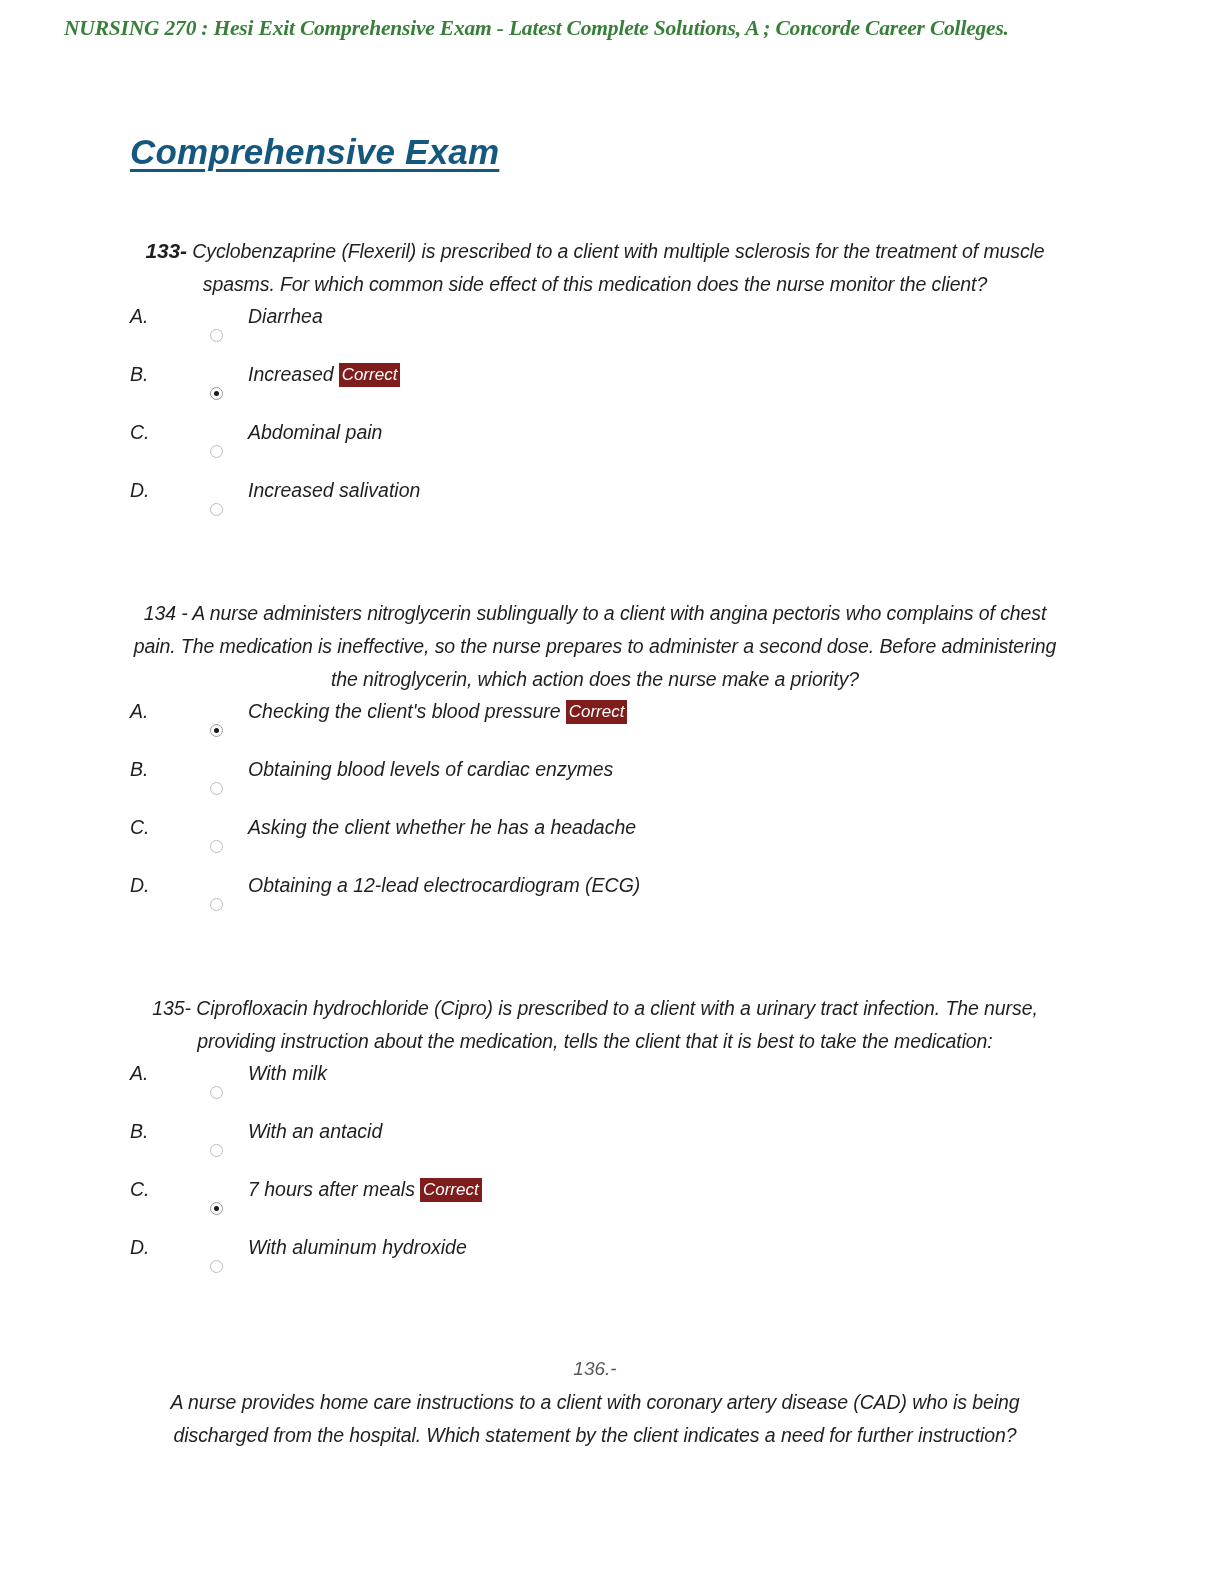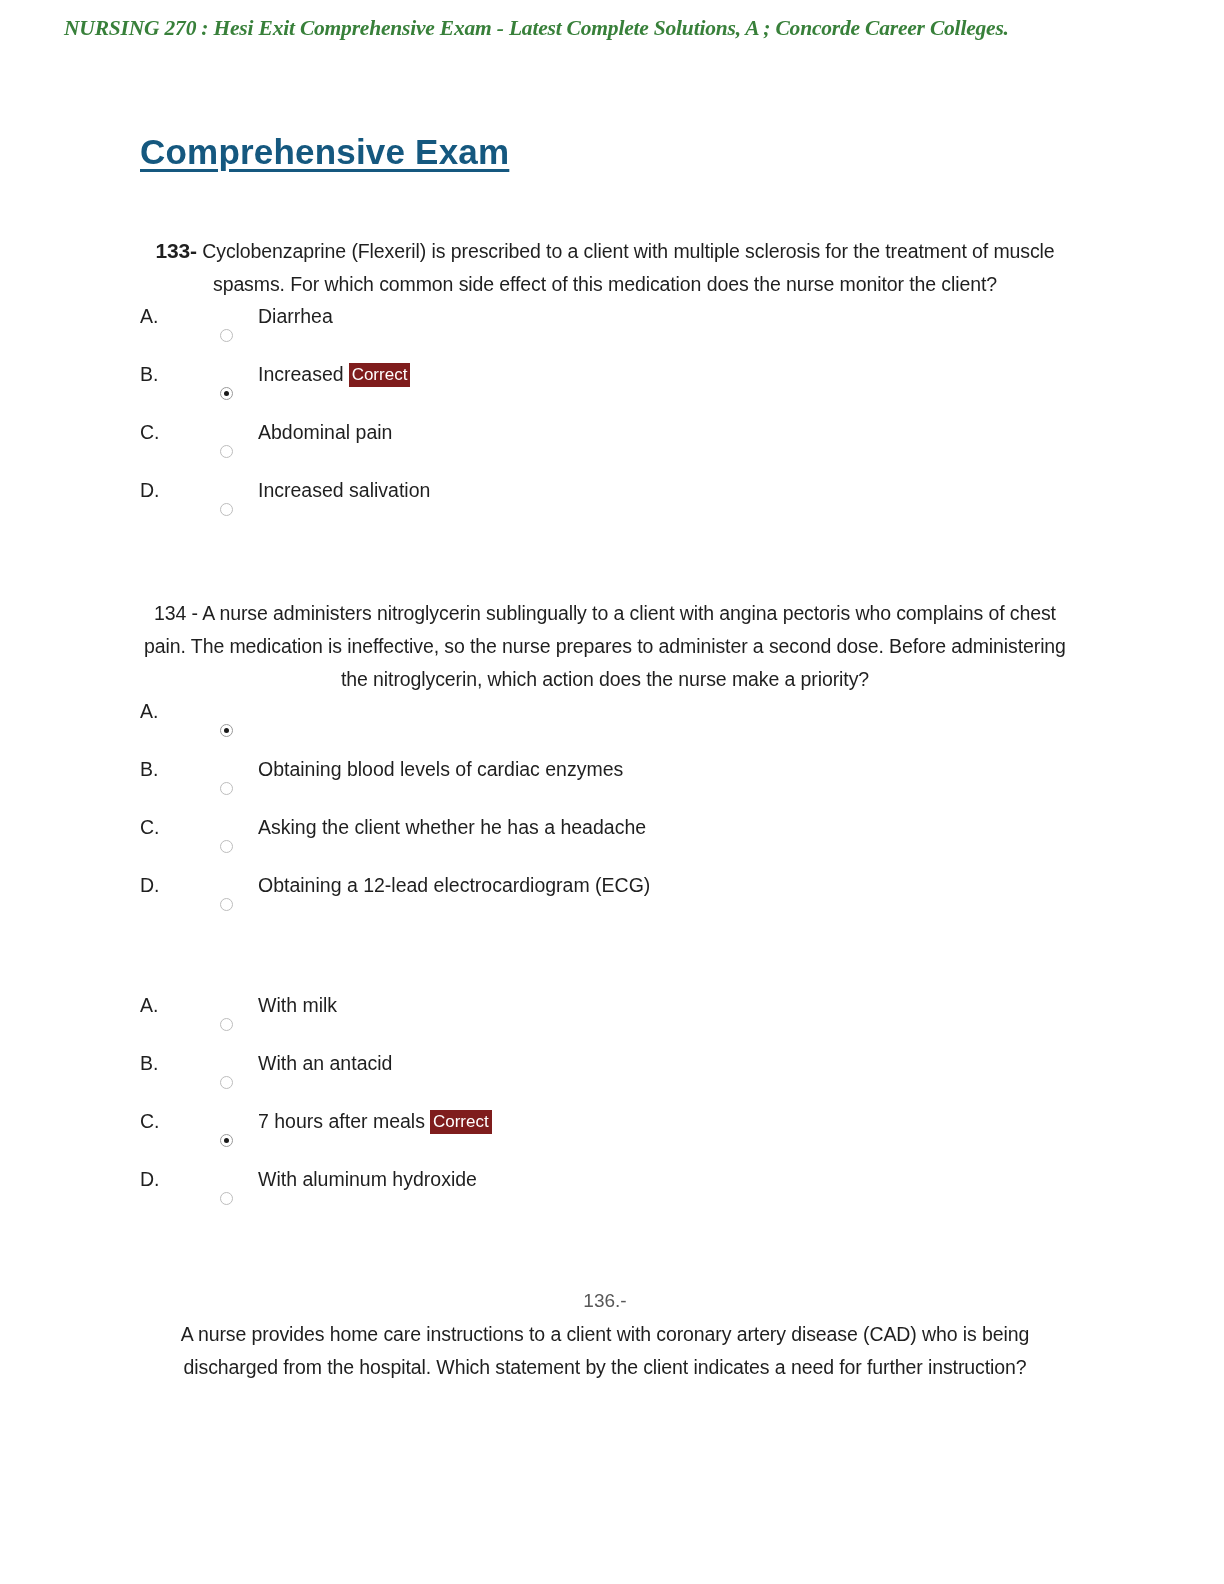--- a/index.html
+++ b/index.html
@@ -27,23 +27,24 @@
     font-style: italic;
     font-size: 21.5px;
     letter-spacing: -0.2px;
     color: #38803a;
     white-space: nowrap;
   }
 
   
   .page {
     position: absolute;
-    left: 140px;
+    left: 130px;
     top: 0;
     width: 930px;
+    font-style: italic;
   }
 
   .page-title {
     margin-top: 132px;
     font-size: 35px;
     font-weight: bold;
     color: #15587f;
     text-decoration: underline;
     text-underline-offset: 5px;
     text-decoration-thickness: 3px;
@@ -183,39 +184,41 @@
             <span class="opt-text"><span>Increased salivation</span></span>
           </div>
         </div>
       </div>
       <div class="question-block">
         <div class="q-stem"><span class="q-num plain">134 -</span><span> A nurse administers nitroglycerin sublingually to a client with angina pectoris who complains of chest pain. The medication is ineffective, so the nurse prepares to administer a second dose. Before administering the nitroglycerin, which action does the nurse make a priority?</span></div>
         <div class="options">
           <div class="option-row">
             <span class="opt-letter">A.</span>
             <span class="opt-radio selected"></span>
+            <span class="opt-text"><span>Checking the client's blood pressure</span><span class="correct-badge">Correct</span></span>
           </div>
           <div class="option-row">
             <span class="opt-letter">B.</span>
             <span class="opt-radio"></span>
             <span class="opt-text"><span>Obtaining blood levels of cardiac enzymes</span></span>
           </div>
           <div class="option-row">
             <span class="opt-letter">C.</span>
             <span class="opt-radio"></span>
             <span class="opt-text"><span>Asking the client whether he has a headache</span></span>
           </div>
           <div class="option-row">
             <span class="opt-letter">D.</span>
             <span class="opt-radio"></span>
             <span class="opt-text"><span>Obtaining a 12-lead electrocardiogram (ECG)</span></span>
           </div>
         </div>
       </div>
       <div class="question-block">
+        <div class="q-stem"><span class="q-num plain">135-</span><span> Ciprofloxacin hydrochloride (Cipro) is prescribed to a client with a urinary tract infection. The nurse, providing instruction about the medication, tells the client that it is best to take the medication:</span></div>
         <div class="options">
           <div class="option-row">
             <span class="opt-letter">A.</span>
             <span class="opt-radio"></span>
             <span class="opt-text"><span>With milk</span></span>
           </div>
           <div class="option-row">
             <span class="opt-letter">B.</span>
             <span class="opt-radio"></span>
             <span class="opt-text"><span>With an antacid</span></span>

